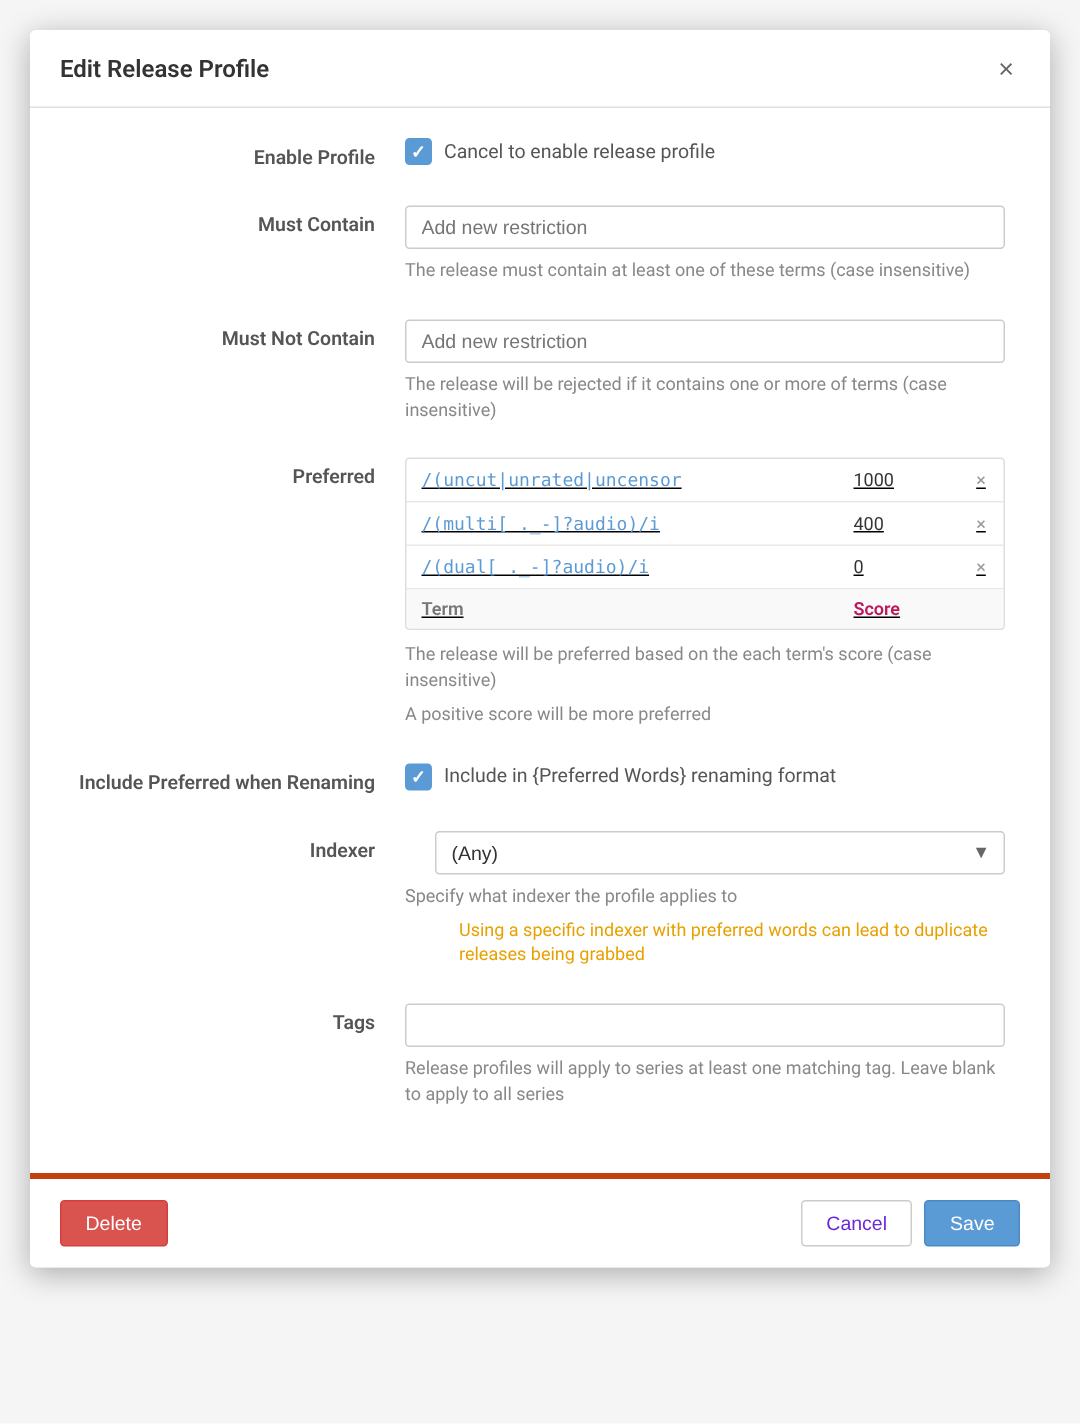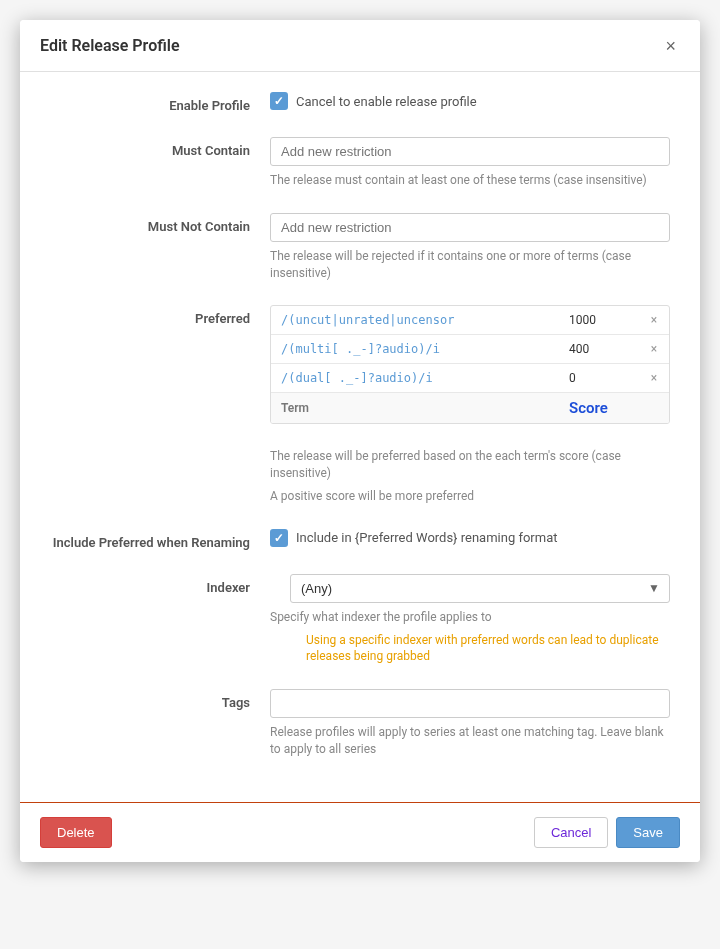--- a/index.html
+++ b/index.html
@@ -108,21 +108,22 @@
       color: white;
       font-size: 12px;
       font-weight: bold;
       line-height: 1;
     }
     .preferred-table {
       width: 100%;
       border: 1px solid #ddd;
       border-radius: 3px;
       overflow: hidden;
-      margin-bottom: 24px;
+      margin-bottom: 8px;
+      text-decoration: underline;
     }
     .preferred-row {
       display: flex;
       align-items: center;
       border-bottom: 1px solid #e8e8e8;
     }
     .preferred-row:last-child {
       border-bottom: none;
       background: #f9f9f9;
     }
@@ -154,22 +155,22 @@
     .col-header-term {
       flex: 1;
       padding: 6px 10px;
       font-size: 12px;
       color: #777;
       font-weight: 600;
     }
     .col-header-score {
       width: 80px;
       padding: 6px 10px;
-      font-size: 15px;
-      color: #1d4ed8;
+      font-size: 12px;
+      color: #be185d;
       font-weight: 600;
     }
     .col-header-blank {
       width: 30px;
     }
     .select-wrapper {
       position: relative;
       margin-left: 20px;
     }
     .select-wrapper select {
@@ -191,21 +192,21 @@
       transform: translateY(-50%);
       pointer-events: none;
       color: #666;
       font-size: 12px;
     }
     .modal-footer {
       display: flex;
       align-items: flex-end;
       justify-content: space-between;
       padding: 14px 20px;
-      border-top: 1px solid #c2410c;
+      border-top: 4px solid #c2410c;
       background: #fff;
     }
     .btn {
       padding: 7px 16px;
       border-radius: 3px;
       font-size: 13px;
       font-weight: 500;
       cursor: pointer;
       border: 1px solid transparent;
     }

